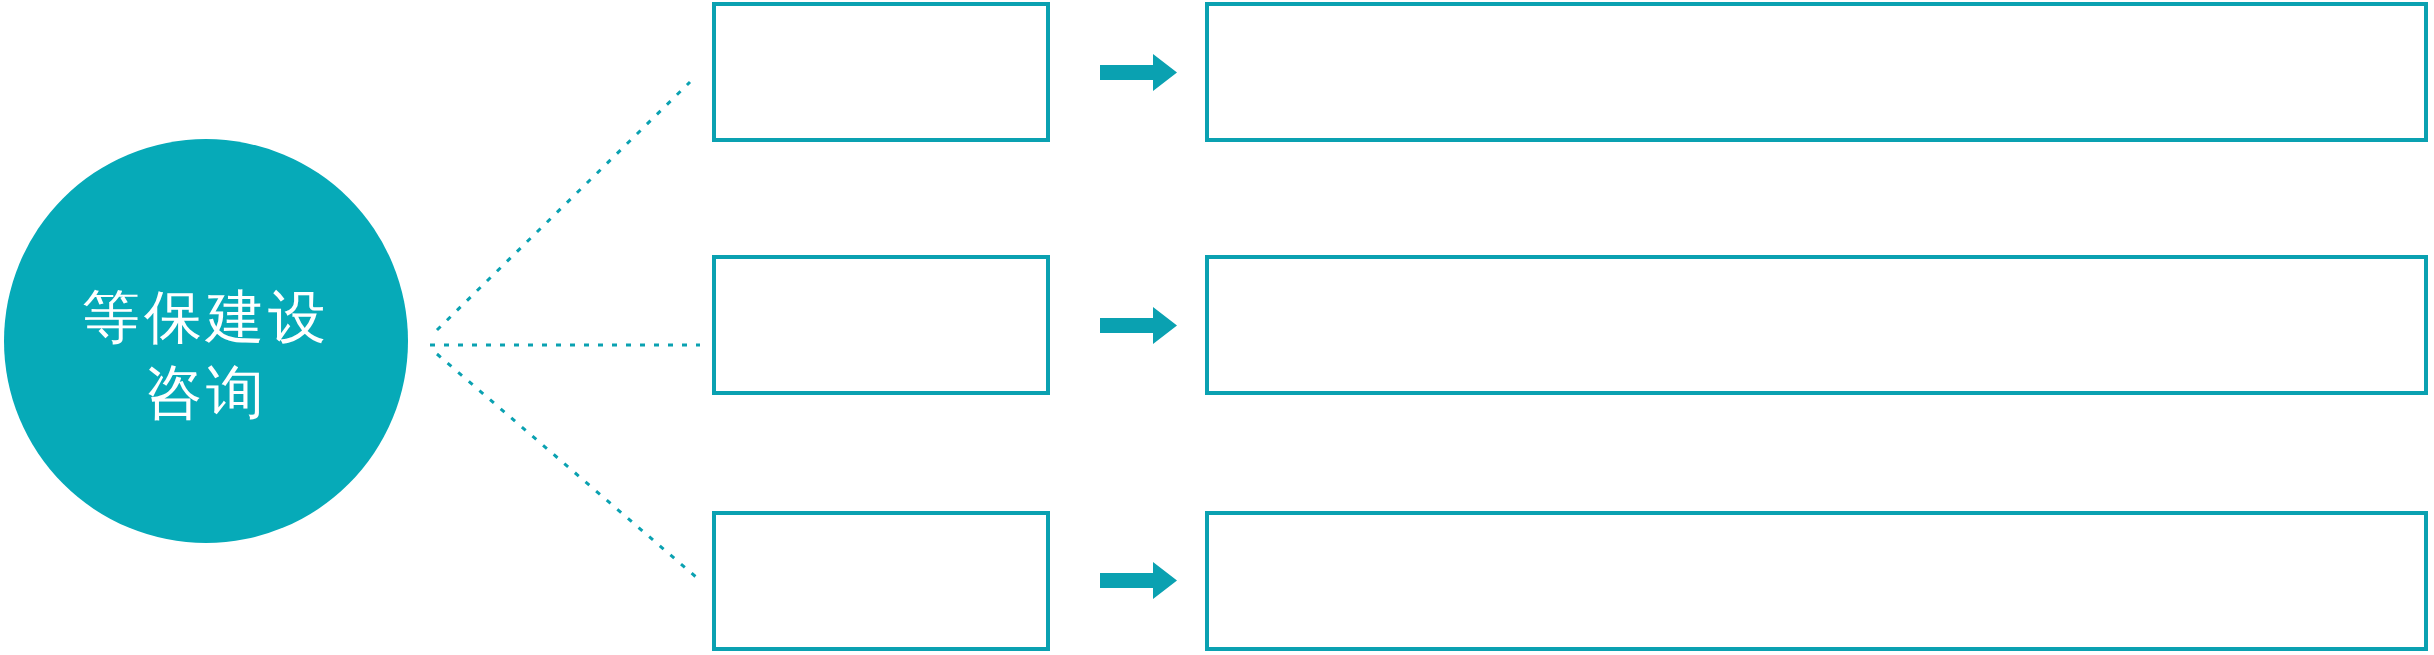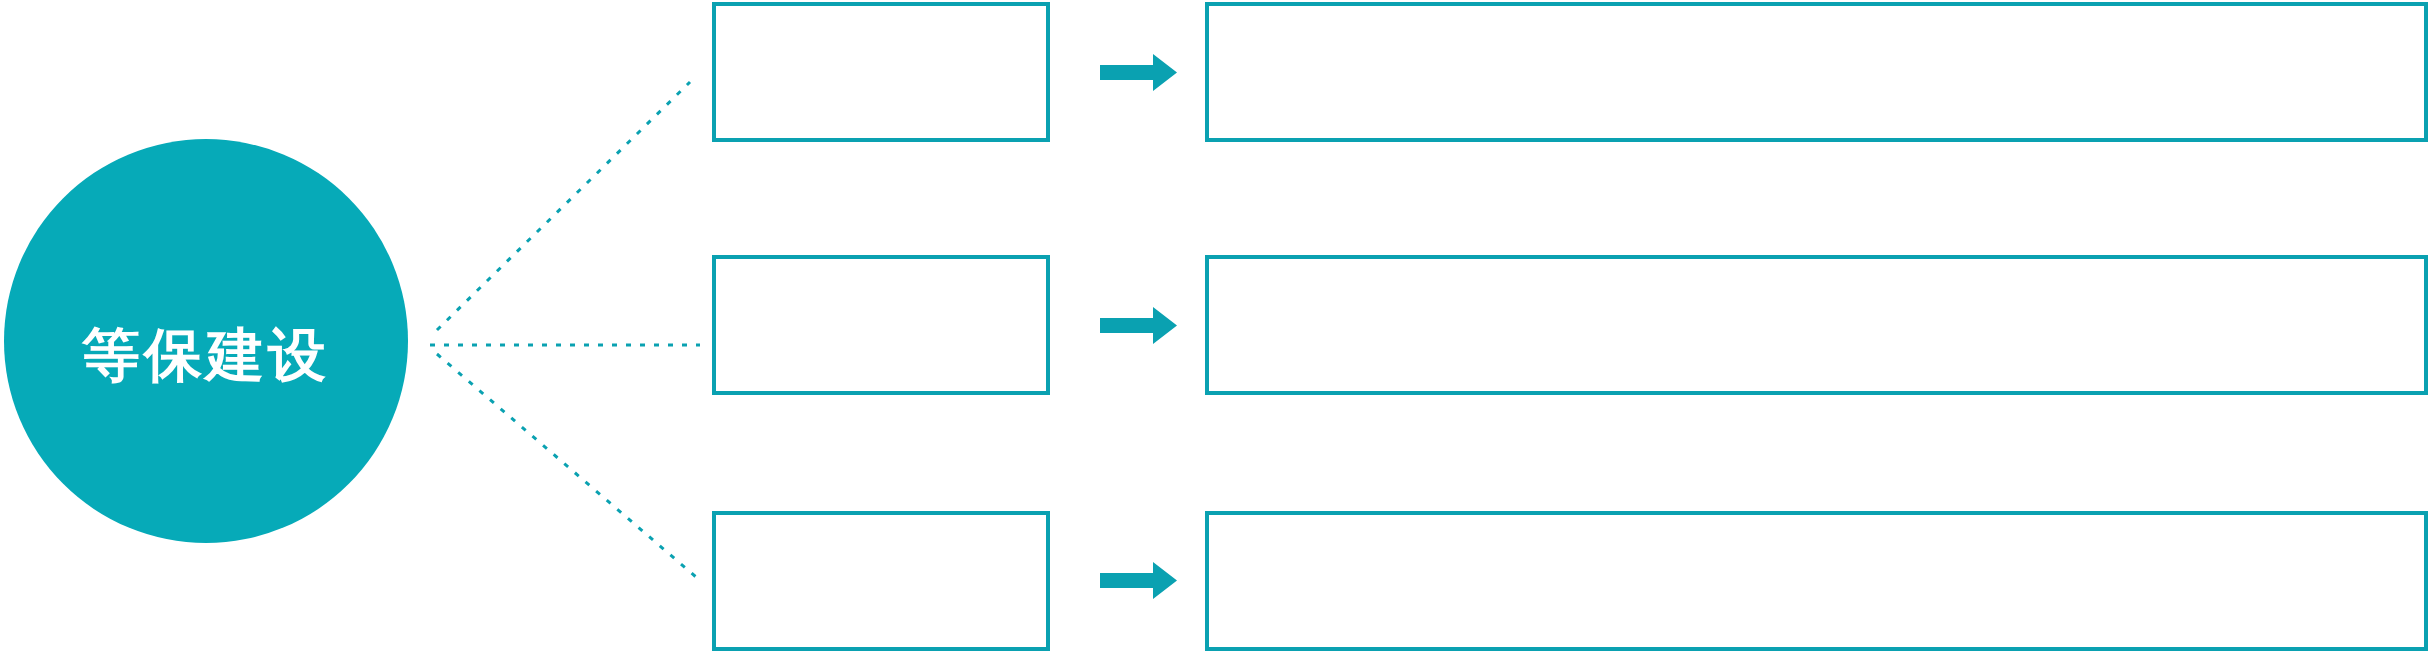--- a/index.html
+++ b/index.html
@@ -35,21 +35,21 @@
     display: flex;
     align-items: center;
     justify-content: center;
     box-sizing: border-box;
     padding-top: 26px;
   }
   .circle-label {
     color: #ffffff;
     font-size: 58px;
     line-height: 75px;
-    font-weight: 700;
+    font-weight: 400;
     letter-spacing: 4px;
     text-align: center;
     white-space: pre-line;
   }
   
   .small-box {
     position: absolute;
     left: 712px;
     width: 338px;
     height: 140px;
@@ -97,21 +97,21 @@
 
 <div class="canvas">
 
   <svg class="connector-overlay" viewBox="0 0 2434 655" xmlns="http://www.w3.org/2000/svg">
     <line x1="437" y1="330" x2="690" y2="82" stroke="#0aa1b1" stroke-width="3" stroke-dasharray="5 9"></line>
     <line x1="430" y1="345" x2="700" y2="345" stroke="#0aa1b1" stroke-width="3" stroke-dasharray="5 9"></line>
     <line x1="437" y1="354" x2="696" y2="577" stroke="#0aa1b1" stroke-width="3" stroke-dasharray="5 9"></line>
   </svg>
 
   <div class="circle-node">
-    <div class="circle-label"><span>等保建设</span><br></div>
+    <div class="circle-label"><span>等保建设</span><br><span>咨询</span></div>
   </div>
 
   <div class="small-box row1">
     <span></span>
   </div>
   <div class="arrow-icon a1">
     <svg width="77" height="37" viewBox="0 0 77 37" xmlns="http://www.w3.org/2000/svg">
       <polygon points="0,11 53,11 53,0 77,18.5 53,37 53,26 0,26" fill="#0aa1b1"></polygon>
     </svg>
   </div>

